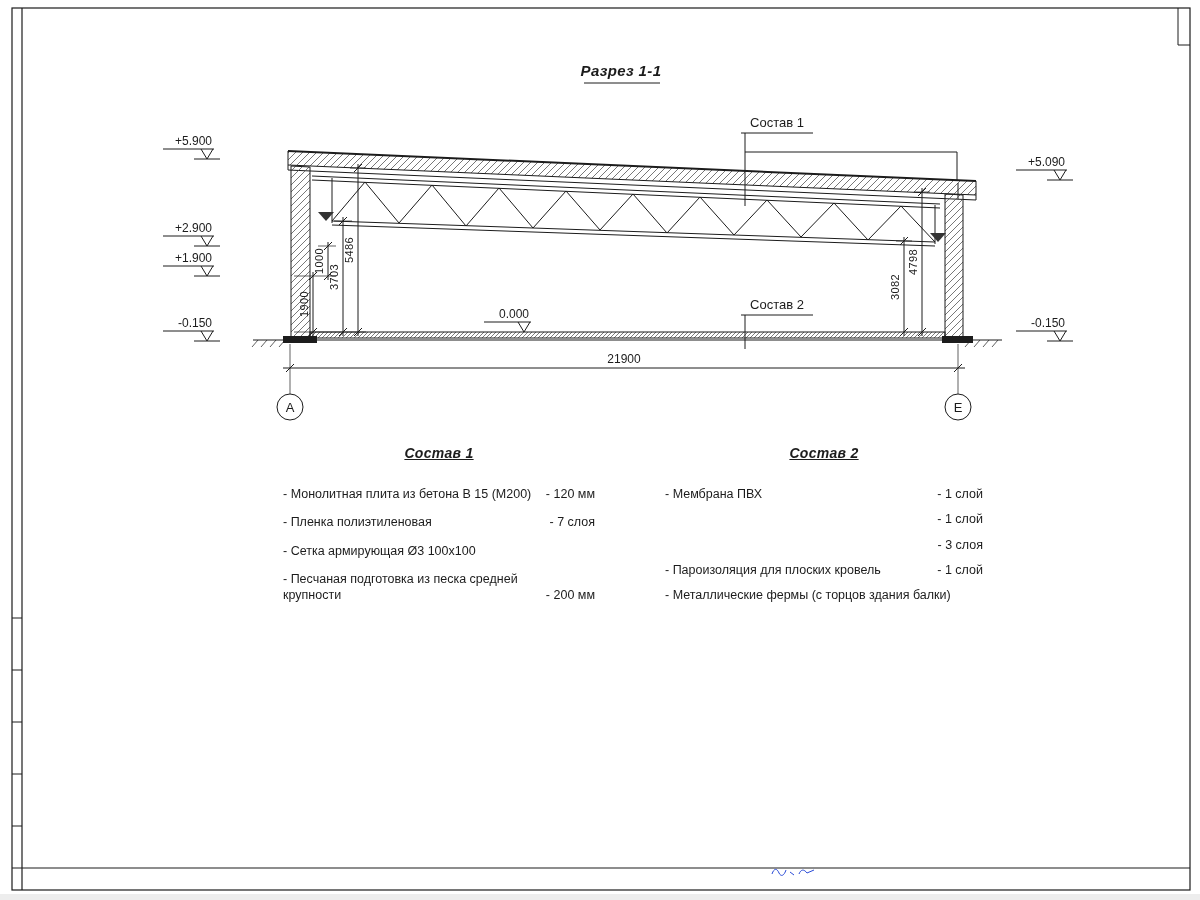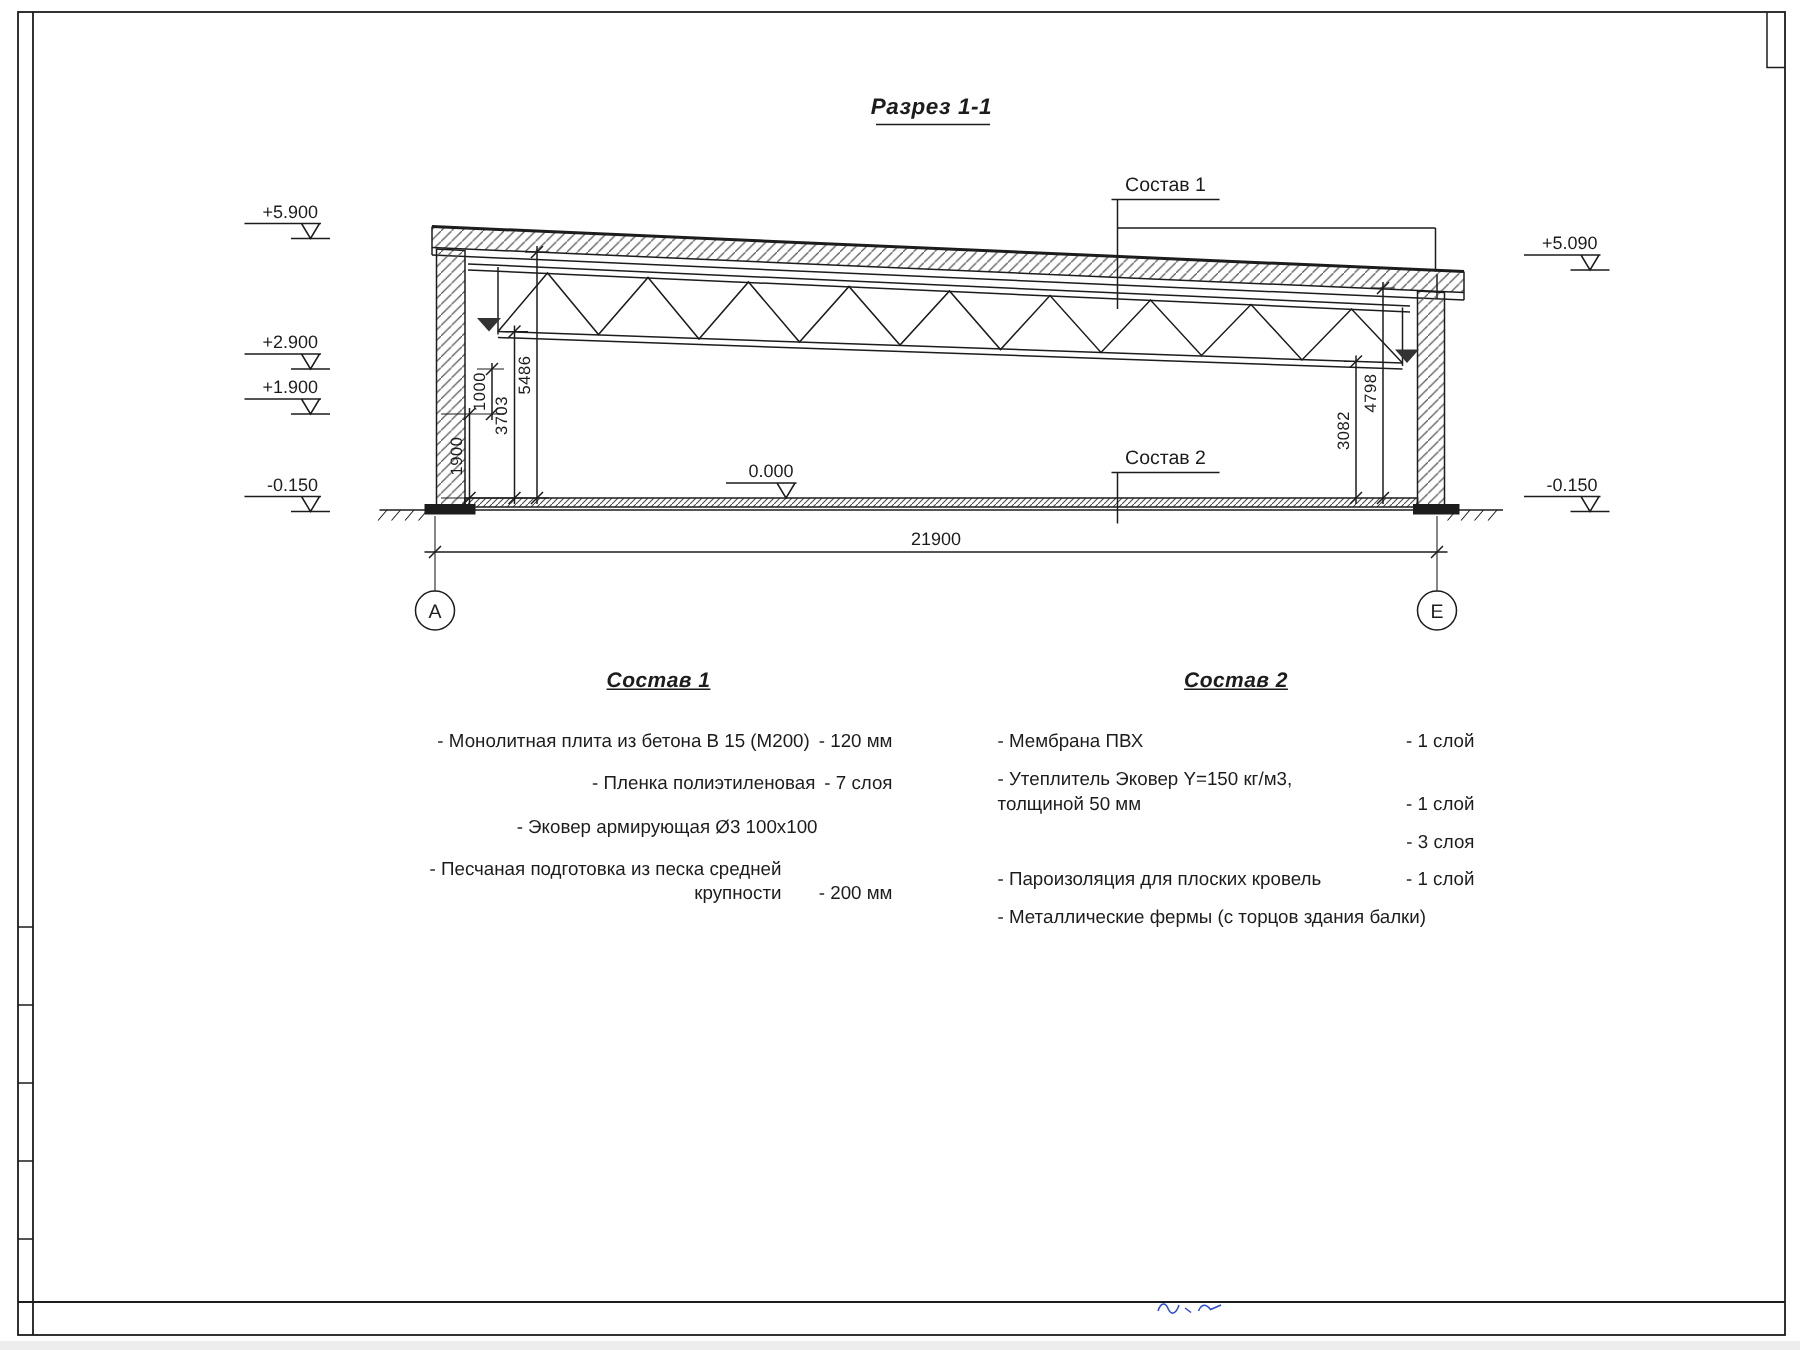--- a/index.html
+++ b/index.html
@@ -14,21 +14,21 @@
   .t11 {font-size:11px;letter-spacing:0.4px;}
   .t12 {font-size:12px;}
   .t13 {font-size:13px;}
   .t15 {font-size:15px;font-weight:bold;font-style:italic;letter-spacing:0.4px;}
   .blue{stroke:#2a4bd7;stroke-width:1;fill:none;}
   .comp-list{position:absolute;z-index:2;font-size:12.5px;line-height:1.3;color:#1c1c1c;}
   .comp-heading{text-align:center;font-style:italic;font-weight:600;font-size:14px;
                 text-decoration:underline;margin-bottom:24px;letter-spacing:0.3px;}
   .comp-row{display:flex;align-items:flex-end;margin-bottom:12px;}
   #comp2 .comp-row{margin-bottom:9px;}
-  #comp1 .comp-name{width:262px;text-align:right;}
+  #comp1 .comp-name{width:262px;}
   #comp1 .comp-row.narrow .comp-name{width:238px;}
   #comp1 .comp-row.gap{margin-top:15px;}
   #comp2 .comp-name{width:248px;}
   #comp2 .comp-row.full .comp-name{width:auto;}
   .comp-value{white-space:nowrap;margin-left:auto;padding-left:6px;}
 </style>
 </head>
 <body>
 
 <div class="sheet">
@@ -184,37 +184,36 @@
   <div class="comp-heading">Состав 1</div>
   <div class="comp-row">
     <span class="comp-name">- Монолитная плита из бетона В 15 (М200)</span>
     <span class="comp-value">- 120 мм</span>
   </div>
   <div class="comp-row">
     <span class="comp-name">- Пленка полиэтиленовая</span>
     <span class="comp-value">- 7 слоя</span>
   </div>
   <div class="comp-row">
-    <span class="comp-name">- Эковер армирующая Ø3 100х100</span>
+    <span class="comp-name">- Сетка армирующая Ø3 100х100</span>
     <span class="comp-value"></span>
   </div>
   <div class="comp-row narrow">
     <span class="comp-name">- Песчаная подготовка из песка средней крупности</span>
     <span class="comp-value">- 200 мм</span>
   </div>
 </div>
 
 <div class="comp-list" id="comp2" style="left:665px;top:444px;width:318px;">
   <div class="comp-heading">Состав 2</div>
   <div class="comp-row">
     <span class="comp-name">- Мембрана ПВХ</span>
     <span class="comp-value">- 1 слой</span>
   </div>
   <div class="comp-row">
-    <span class="comp-name">- Утеплитель Эковер Y=150 кг/м3, толщиной 50 мм</span>
     <span class="comp-value">- 1 слой</span>
   </div>
   <div class="comp-row">
     <span class="comp-value">- 3 слоя</span>
   </div>
   <div class="comp-row">
     <span class="comp-name">- Пароизоляция для плоских кровель</span>
     <span class="comp-value">- 1 слой</span>
   </div>
   <div class="comp-row full">

